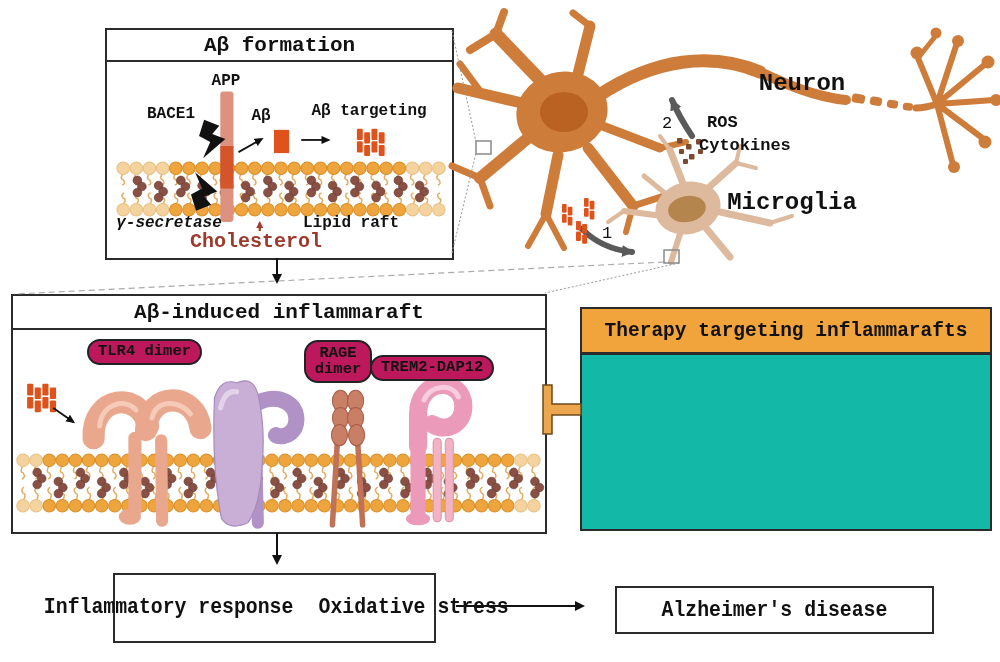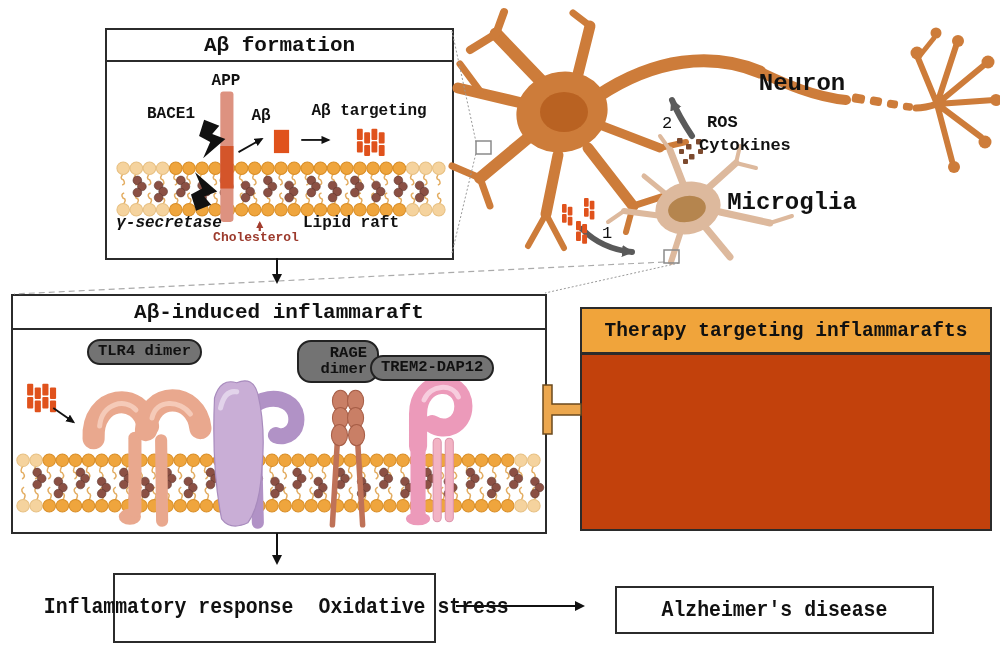--- a/index.html
+++ b/index.html
@@ -3,22 +3,22 @@
 <meta charset="utf-8">
 <style>
   html,body{margin:0;padding:0;background:#fff;}
   #canvas{position:relative;width:1000px;height:662px;background:#fff;overflow:hidden;
           font-family:Liberation Mono, monospace;color:#111;}
   .box{position:absolute;background:#fff;border:2px solid #2b2b2b;}
   .boxhdr{border-bottom:2px solid #2b2b2b;display:flex;align-items:center;justify-content:center;
           font-weight:bold;position:relative;z-index:3;background:#fff;}
   .lbl{position:absolute;font-weight:bold;white-space:nowrap;transform:translateX(-50%);z-index:4;}
   .lbl-l{position:absolute;white-space:nowrap;z-index:4;}
-  .pill{position:absolute;border:2px solid #222;border-radius:14px;background:#737373;
-        font-weight:bold;font-size:15.5px;text-align:right;padding:2px 9px;line-height:1.15;z-index:4;}
+  .pill{position:absolute;border:2px solid #222;border-radius:14px;background:#be185d;
+        font-weight:bold;font-size:15.5px;text-align:center;padding:2px 9px;line-height:1.15;z-index:4;}
   svg{display:block;}
   .scene-svg{position:absolute;inset:0;width:100%;height:100%;overflow:visible;}
   #therapy-list{margin:11px 0 0 0;padding-left:26px;list-style:disc;}
   #therapy-list li{font-size:17px;font-weight:bold;line-height:1.32;margin:4px 0;color:#111;}
   .cond{display:inline-block;transform:scaleX(.9);transform-origin:50% 50%;white-space:nowrap;}
 </style>
 </head>
 <body>
 
 <div id="canvas">
@@ -204,21 +204,21 @@
             <rect x="268.6" y="112.9" width="5.8" height="11" rx="1" fill="#e0521c"></rect>
           </g>
         </g>
       <path d="M151,198 L151,190" stroke="#a23c2e" stroke-width="2.2" fill="none" marker-end="url(#ark)"></path>
     </svg>
     <div class="lbl" style="left:119px;top:42px;font-size:16px;">APP</div>
     <div class="lbl" style="left:64px;top:75px;font-size:16px;">BACE1</div>
     <div class="lbl" style="left:154px;top:77px;font-size:16px;">Aβ</div>
     <div class="lbl" style="left:262px;top:72px;font-size:16px;">Aβ targeting</div>
     <div class="lbl" style="left:62px;top:184px;font-size:16px;font-style:italic;">γ-secretase</div>
-    <div class="lbl" style="left:149px;top:200px;font-size:13px;color:#9c3a2c;">Cholesterol</div>
+    <div class="lbl" style="left:149px;top:200px;font-size:20px;color:#9c3a2c;">Cholesterol</div>
     <div class="lbl" style="left:244px;top:184px;font-size:16px;">Lipid raft</div>
   </div>
 
   <div style="position:absolute;left:440px;top:0;width:560px;height:280px;">
     <svg class="scene-svg" viewBox="0 0 560 280">
       <defs>
         <marker id="gry" markerWidth="14" markerHeight="14" refX="10" refY="6" orient="auto" markerUnits="userSpaceOnUse">
           <path d="M0,0 L12,6 L0,12 Z" fill="#5a5a5a"></path>
         </marker>
       </defs>
@@ -603,25 +603,25 @@
             <rect x="21.560000000000002" y="102.695" width="6.09" height="11.55" rx="1" fill="#e0521c"></rect>
             <rect x="29.12" y="86" width="6.09" height="11.55" rx="1" fill="#e0521c"></rect>
             <rect x="29.12" y="99.02" width="6.09" height="11.55" rx="1" fill="#e0521c"></rect>
             <rect x="36.68000000000001" y="89.675" width="6.09" height="11.55" rx="1" fill="#e0521c"></rect>
             <rect x="36.68000000000001" y="102.695" width="6.09" height="11.55" rx="1" fill="#e0521c"></rect>
           </g>
         </g>
       <path d="M40,110 L60,124" stroke="#111" stroke-width="1.8" fill="none" marker-end="url(#ibk)"></path>
     </svg>
     <div class="pill" style="left:74px;top:43px;">TLR4 dimer</div>
-    <div class="pill" style="left:284px;top:44px;width:58px;padding:3px 10px;line-height:1.05;white-space:normal;">RAGE dimer</div>
+    <div class="pill" style="left:291px;top:44px;width:58px;padding:3px 3px;line-height:1.05;white-space:normal;">RAGE dimer</div>
     <div class="pill" style="left:357px;top:59px;">TREM2-DAP12</div>
   </div>
 
-  <div class="box" id="therapy-box" style="left:580px;top:307px;width:408px;height:220px;background:#c2410c;">
+  <div class="box" id="therapy-box" style="left:580px;top:307px;width:408px;height:220px;background:#14b8a6;">
     <div class="boxhdr" style="height:43px;font-size:19.5px;background:#f0a43b;border-bottom-width:3px;">
       <span>Therapy targeting inflammarafts</span>
     </div>
   </div>
 
   <div class="box" id="outcome-box" style="left:113px;top:573px;width:319px;height:66px;display:flex;flex-direction:row;align-items:center;justify-content:center;">
     <span class="cond" style="font-weight:bold;font-size:22px;line-height:1.35;">Inflammatory response</span>
     <span class="cond" style="font-weight:bold;font-size:22px;line-height:1.35;">Oxidative stress</span>
   </div>
 

